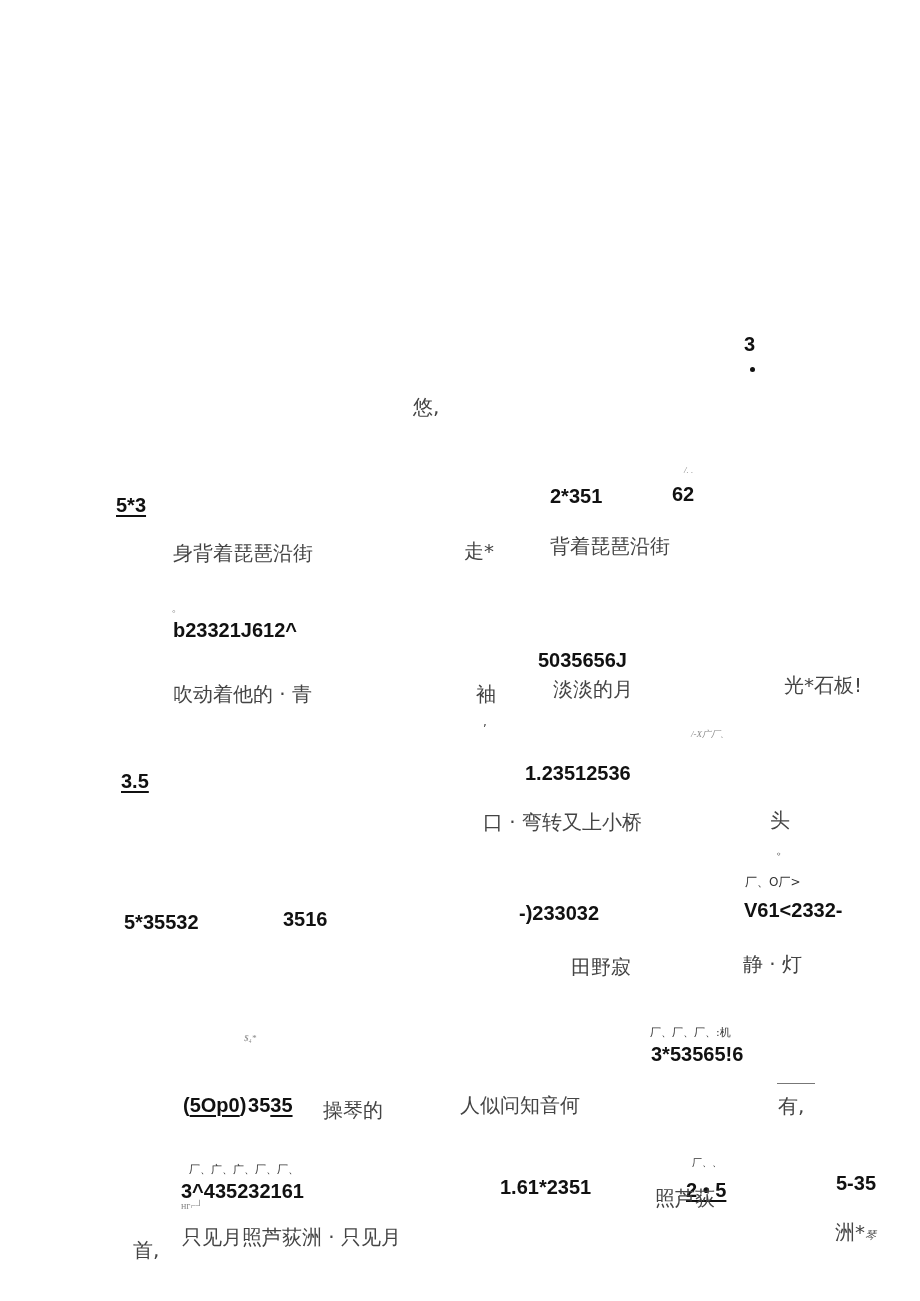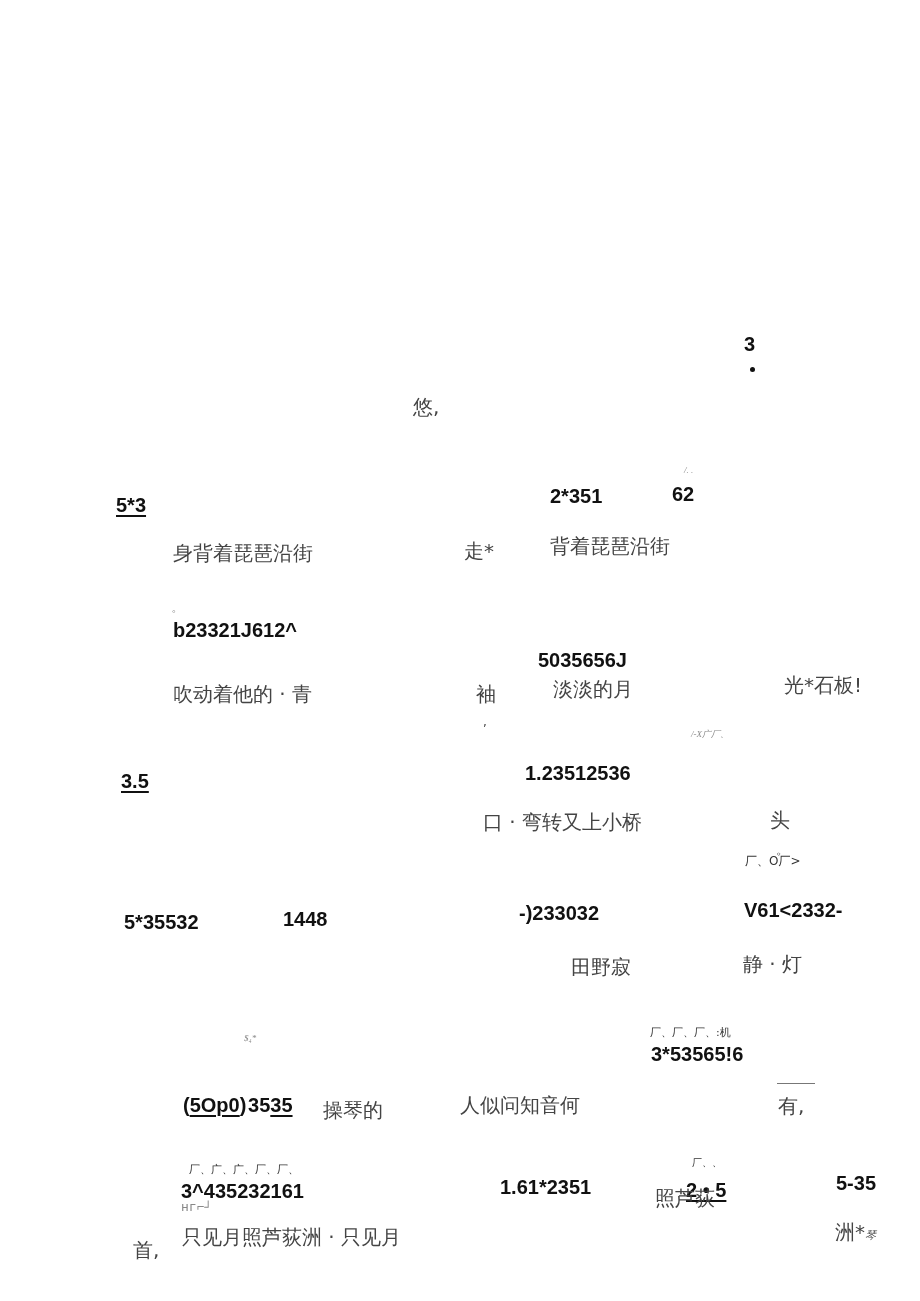--- a/index.html
+++ b/index.html
@@ -93,42 +93,42 @@
   <span class="t lyr" style="left:553px; top:679px;">淡淡的月</span>
   <span class="t lyr" style="left:784px; top:675px;">光*石板!</span>
 
   <span class="t num u" style="left:121px; top:771px;">3.5</span>
   <span class="t tiny" style="left:691px; top:720px;margin-top:10px;">/-X广厂、</span>
   <span class="t num" style="left:525px; top:763px;">1.23512536</span>
   <span class="t lyr" style="left:483px; top:812px;">口 · 弯转又上小桥</span>
   <span class="t lyr" style="left:770px; top:810px;">头</span>
   <span class="t lyr" style="left:776px; top:843px; font-size:13px;">。</span>
 
-  <span class="t mark" style="left:745px; top:855px; font-size:12px;">厂、O厂&gt;</span>
+  <span class="t mark" style="left:745px; top:876px; font-size:12px;">厂、O厂&gt;</span>
   <span class="t num" style="left:124px; top:912px;">5*35532</span>
-  <span class="t num" style="left:283px; top:909px;">1448</span>
+  <span class="t num" style="left:283px; top:909px;">3516</span>
   <span class="t num" style="left:519px; top:903px;">-)233032</span>
   <span class="t num" style="left:744px; top:900px;">V61&lt;2332-</span>
   <span class="t lyr" style="left:571px; top:957px;">田野寂</span>
   <span class="t lyr" style="left:743px; top:954px;">静 · 灯</span>
 
   <span class="t tiny" style="left:244px; top:1034px;">$₄*</span>
   <span class="t num" style="left:183px; top:1057px;margin-top:38px;">
     <span>(</span><span class="u">5Op0</span><span>)</span> <span>35</span><span class="u">35</span>
   </span>
   <span class="t mark" style="left:650px; top:1027px;">厂、厂、厂、:机</span>
   <span class="t num" style="left:651px; top:1044px;">3*53565!6</span>
   <span class="rule" style="left:777px; top:1083px; width:38px;"></span>
   <span class="t lyr" style="left:323px; top:1100px;">操琴的</span>
   <span class="t lyr" style="left:451px; top:1095px;margin-left:9px;">人似问知音何</span>
   <span class="t lyr" style="left:778px; top:1096px;">有,</span>
 
   <span class="t mark" style="left:189px; top:1164px;">厂、广、广、厂、厂、</span>
   <span class="t num" style="left:181px; top:1181px;">3^435232161</span>
-  <span class="t tiny" style="left:181px; top:1201px; font-size:13px; font-style:normal;font-family:Liberation Mono, monospace;">нг⌐┘</span>
+  <span class="t tiny" style="left:181px; top:1201px; font-size:10px; font-style:normal;">нг⌐┘</span>
   <span class="t num" style="left:500px; top:1177px;">1.61*2351</span>
   <span class="t mark" style="left:692px; top:1158px; font-size:10px;">厂、、</span>
   <span class="t num u" style="left:686px; top:1180px;">2 • 5</span>
   <span class="t num" style="left:836px; top:1173px;">5-35</span>
   <span class="t lyr" style="left:133px; top:1240px;">首,</span>
   <span class="t lyr" style="left:182px; top:1227px;">只见月照芦荻洲 · 只见月</span>
   <span class="t lyr" style="left:655px; top:1188px;">照芦荻</span>
   <span class="t lyr" style="left:835px; top:1222px;"><span>洲*</span><span style="font-size:11px; font-style:italic;">琴</span></span>
 
 </div>

